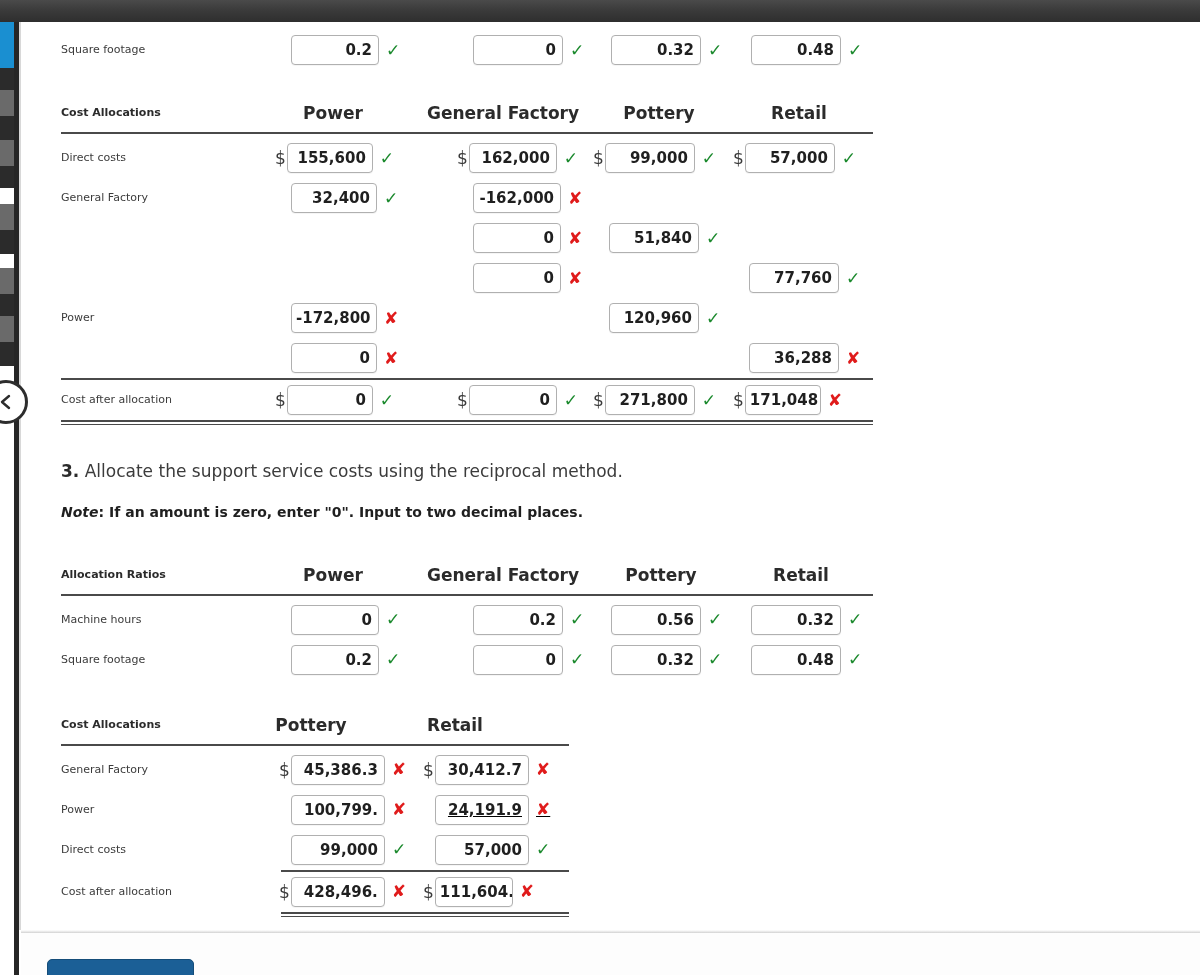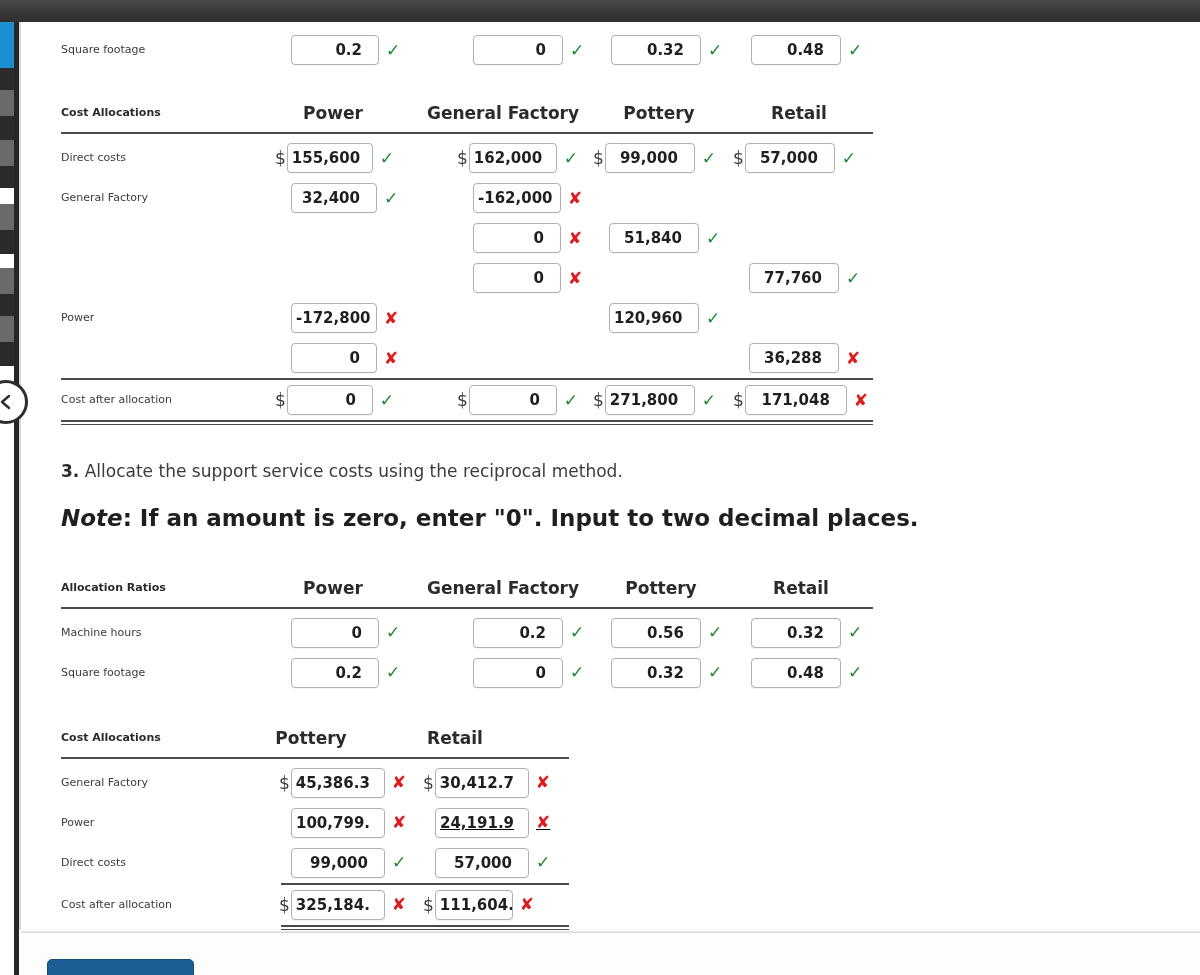--- a/index.html
+++ b/index.html
@@ -69,21 +69,21 @@
   .dollar{
     font-size:17px;color:#3b3b3b;margin-right:1px;font-weight:normal;
   }
   .fld{
     box-sizing:border-box;
     height:30px;border:1px solid #b0b0b0;border-radius:4px;
     background:#ffffff;
     font-family:"DejaVu Sans","Liberation Sans",sans-serif;
     font-size:15px;font-weight:bold;color:#1f1f1f;
     text-align:right;
-    padding:0 16px 0 4px;
+    padding:0 6px 0 4px;
     line-height:28px;
     overflow:hidden;white-space:nowrap;
     box-shadow:0 1px 0 rgba(0,0,0,0.04);
   }
   .mark{
     font-size:17px;font-weight:bold;margin-left:7px;line-height:1;
   }
   .ok{color:#1c8a2e;}
   .bad{color:#e01b1b;}
 
@@ -98,21 +98,21 @@
   }
   .dbl-top{position:absolute;height:2px;background:#4a4a4a;}
   .dbl-bot{position:absolute;height:1px;background:#4a4a4a;}
 
   
   .prose{
     font-size:17px;color:#3b3b3b;line-height:1.45;
   }
   .prose b{color:#2b2b2b;}
   .note{
-    font-size:23px;color:#1f1f1f;font-weight:bold;line-height:1.45;
+    font-size:14px;color:#1f1f1f;font-weight:bold;line-height:1.45;
   }
   .note i{font-style:italic;}
 
   
   .footer-sep{
     position:absolute;left:21px;top:930px;width:1179px;height:3px;
     background:linear-gradient(180deg,#ffffff 0%,#e6e6e6 60%,#d0d0d0 100%);
   }
   .footer-area{
     position:absolute;left:21px;top:933px;width:1179px;height:42px;
@@ -284,21 +284,21 @@
             <div class="fld" style="width:88px">0</div>
             <span class="mark ok">✓</span>
           </div>
           <div class="cell" style="left: 532px;">
             <span class="dollar">$</span>
             <div class="fld" style="width:90px">271,800</div>
             <span class="mark ok">✓</span>
           </div>
           <div class="cell" style="left: 672px;">
             <span class="dollar">$</span>
-            <div class="fld" style="width:102px">171,048</div>
+            <div class="fld" style="width:76px">171,048</div>
             <span class="mark bad">✘</span>
           </div>
         </div>
         <div class="dbl-top" style="position: relative; width: 812px; margin-left: 0px;"></div>
         <div style="height: 2px;"></div>
         <div class="dbl-bot" style="position: relative; width: 812px; margin-left: 0px;"></div>
       </div>
 
     <div id="prose-host" style="padding-top: 34px;">
         <div class="prose"><b>3.</b> <span>Allocate the support service costs using the reciprocal method.</span></div>
@@ -399,21 +399,21 @@
               <div class="fld" style="width:94px">57,000</div>
               <span class="mark ok">✓</span>
             </div>
           </div>
         </div>
         <div class="dbl-top" style="position: relative; width: 288px; margin-left: 220px;"></div>
         <div class="row">
           <div class="rlabel">Cost after allocation</div>
           <div class="cell" style="left: 218px;">
             <span class="dollar">$</span>
-            <div class="fld" style="width:94px">325,184.</div>
+            <div class="fld" style="width:94px">428,496.</div>
             <span class="mark bad">✘</span>
           </div>
           <div class="cell" style="left: 362px;">
             <span class="dollar">$</span>
             <div class="fld" style="width:78px">111,604.</div>
             <span class="mark bad">✘</span>
           </div>
         </div>
         <div class="dbl-top" style="position: relative; width: 288px; margin-left: 220px;"></div>
         <div style="height: 2px;"></div>

